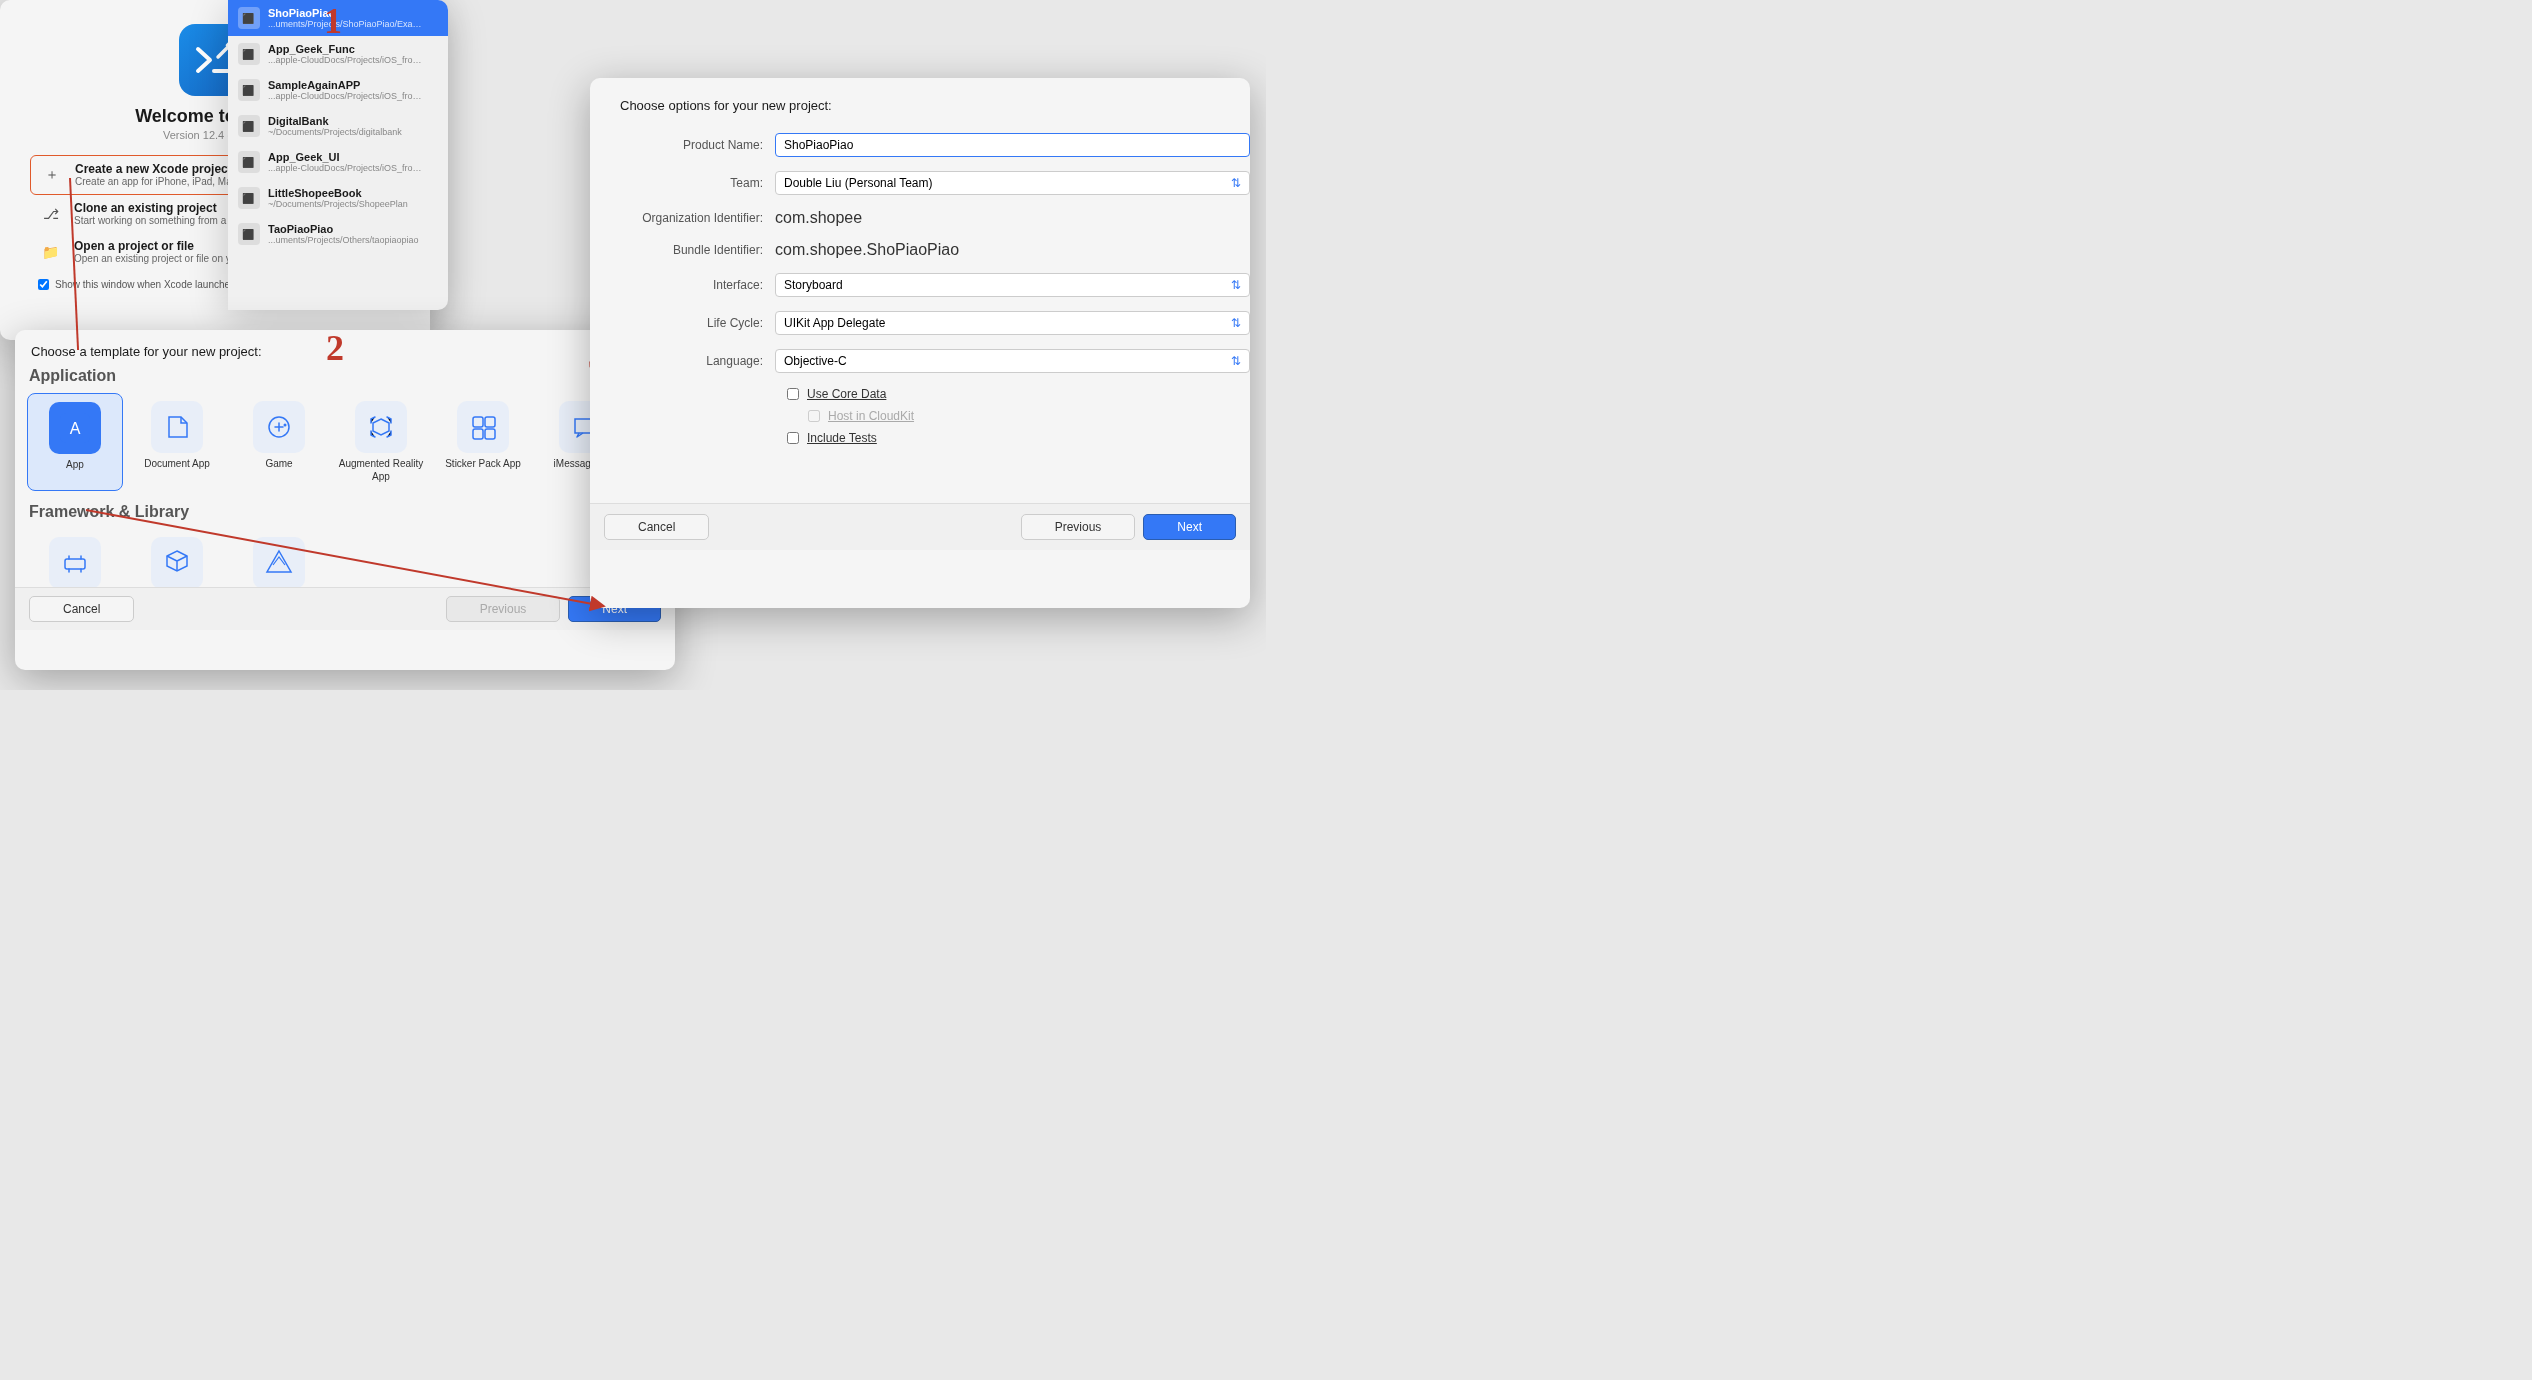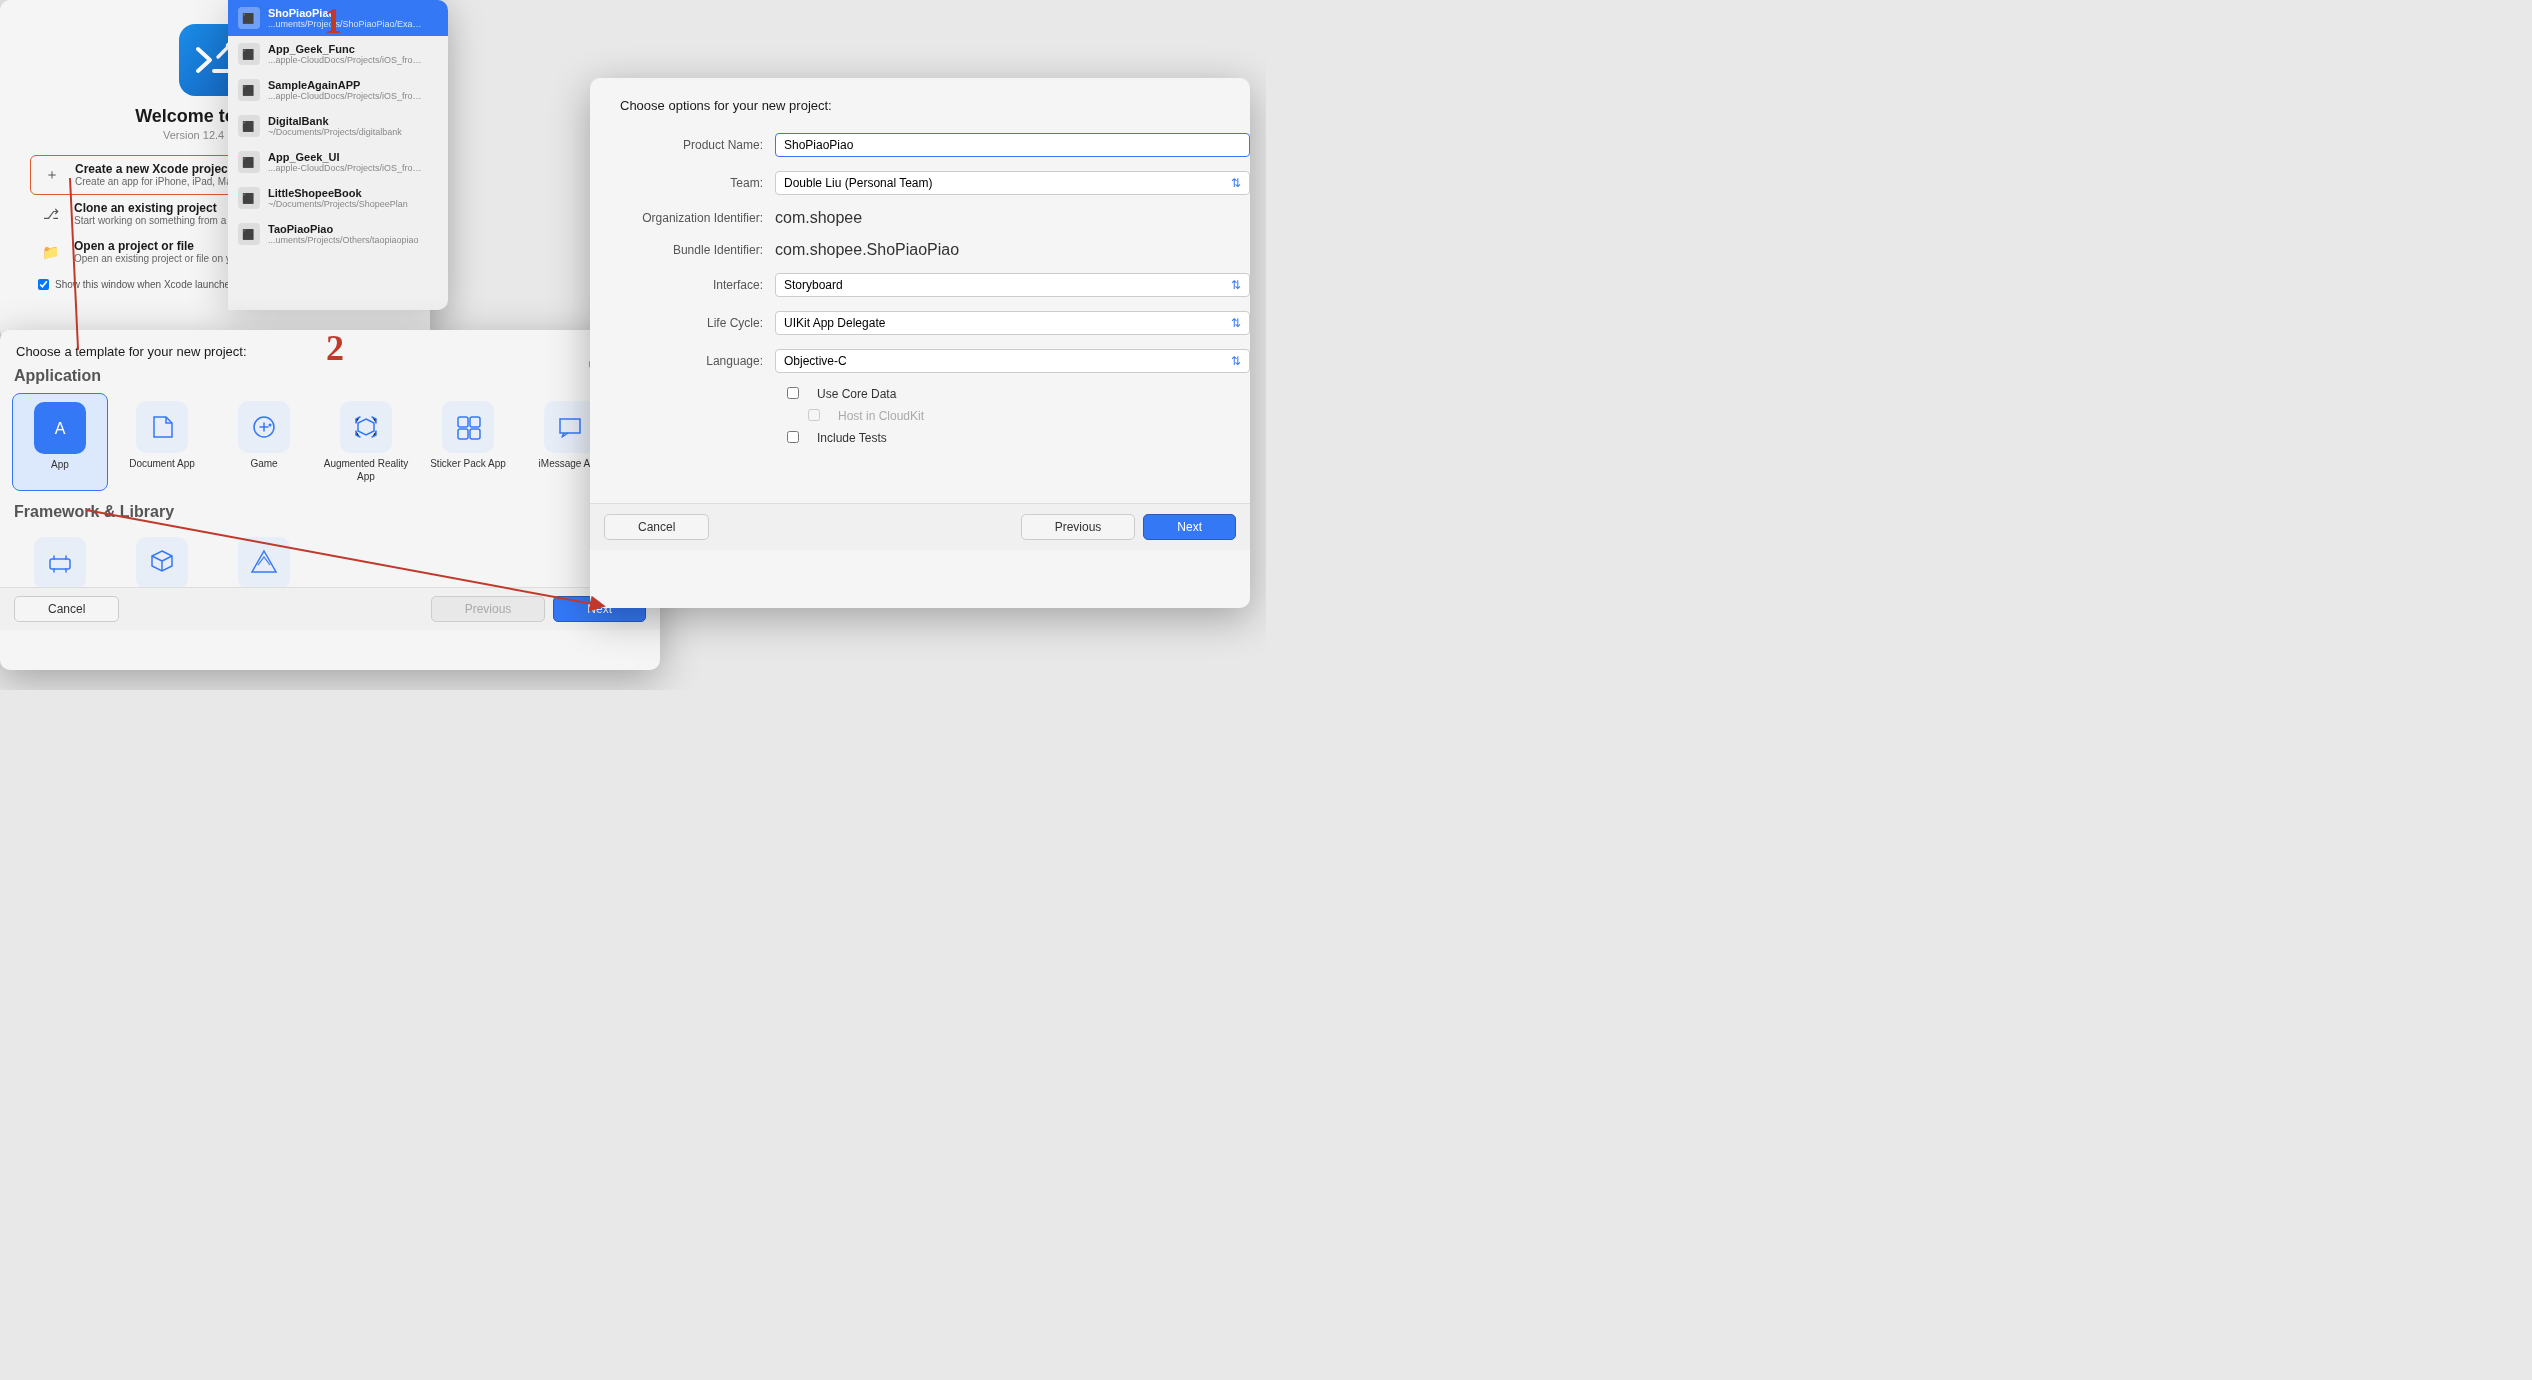--- a/index.html
+++ b/index.html
@@ -85,21 +85,21 @@
     
     .step-badge {
       position: absolute;
       font-size: 28px; font-weight: 700; color: #c0392b;
       font-family: serif;
     }
 
     
     .template-window {
       position: absolute;
-      left: 0; top: 330px;
+      left: 15px; top: 330px;
       width: 660px;
       height: 340px;
       background: #f5f5f5;
       border-radius: 10px;
       box-shadow: 0 10px 40px rgba(0,0,0,0.3);
       overflow: hidden;
     }
     .template-header {
       padding: 14px 16px 8px;
       font-size: 13px; font-weight: 500; color: #1a1a1a;
@@ -166,22 +166,22 @@
     .form-input-static {
       flex: 1; font-size: 16px; color: #333;
     }
     .form-select {
       flex: 1; padding: 4px 8px; border: 1px solid #ccc; border-radius: 4px;
       font-size: 12px; background: #fff; display: flex; align-items: center; justify-content: space-between;
       cursor: pointer;
     }
     .form-select-arrow { color: #3478f6; font-size: 14px; }
     .form-checkbox-row {
-      display: flex; margin-left: 197px; margin-bottom: 8px; gap: 18px;
-      font-size: 12px; color: #333;
+      display: flex; align-items: center; margin-left: 197px; margin-bottom: 8px; gap: 8px;
+      font-size: 12px; color: #333; text-decoration: underline;
     }
     .form-checkbox-row.disabled { color: #aaa; }
     .form-checkbox-row input { width: 12px; height: 12px; }
     .options-bottom {
       display: flex; align-items: center; justify-content: space-between;
       padding: 10px 14px; border-top: 1px solid #ddd; background: #f0f0f0;
     }
 
     
     .btn {

